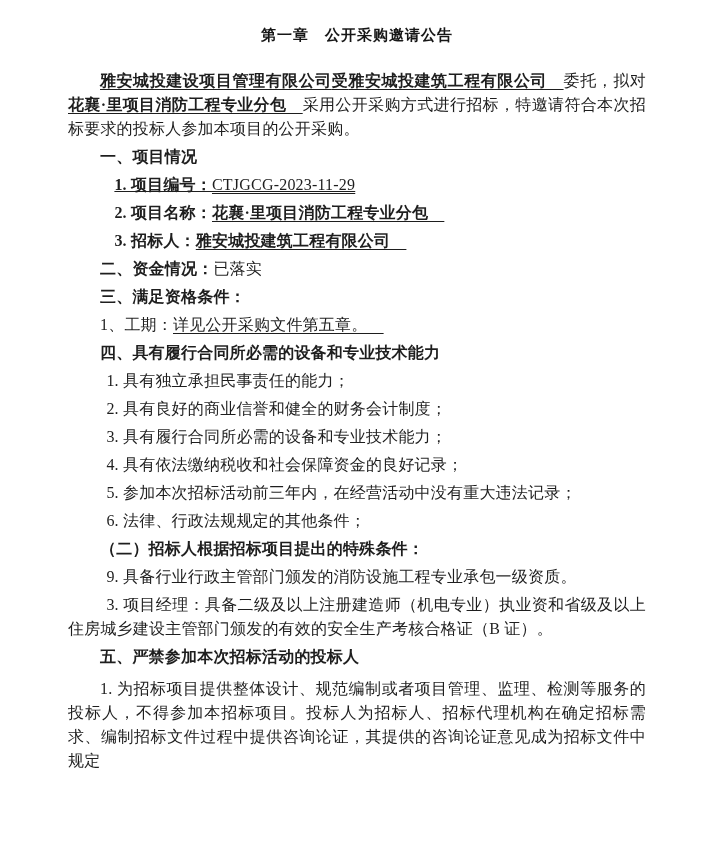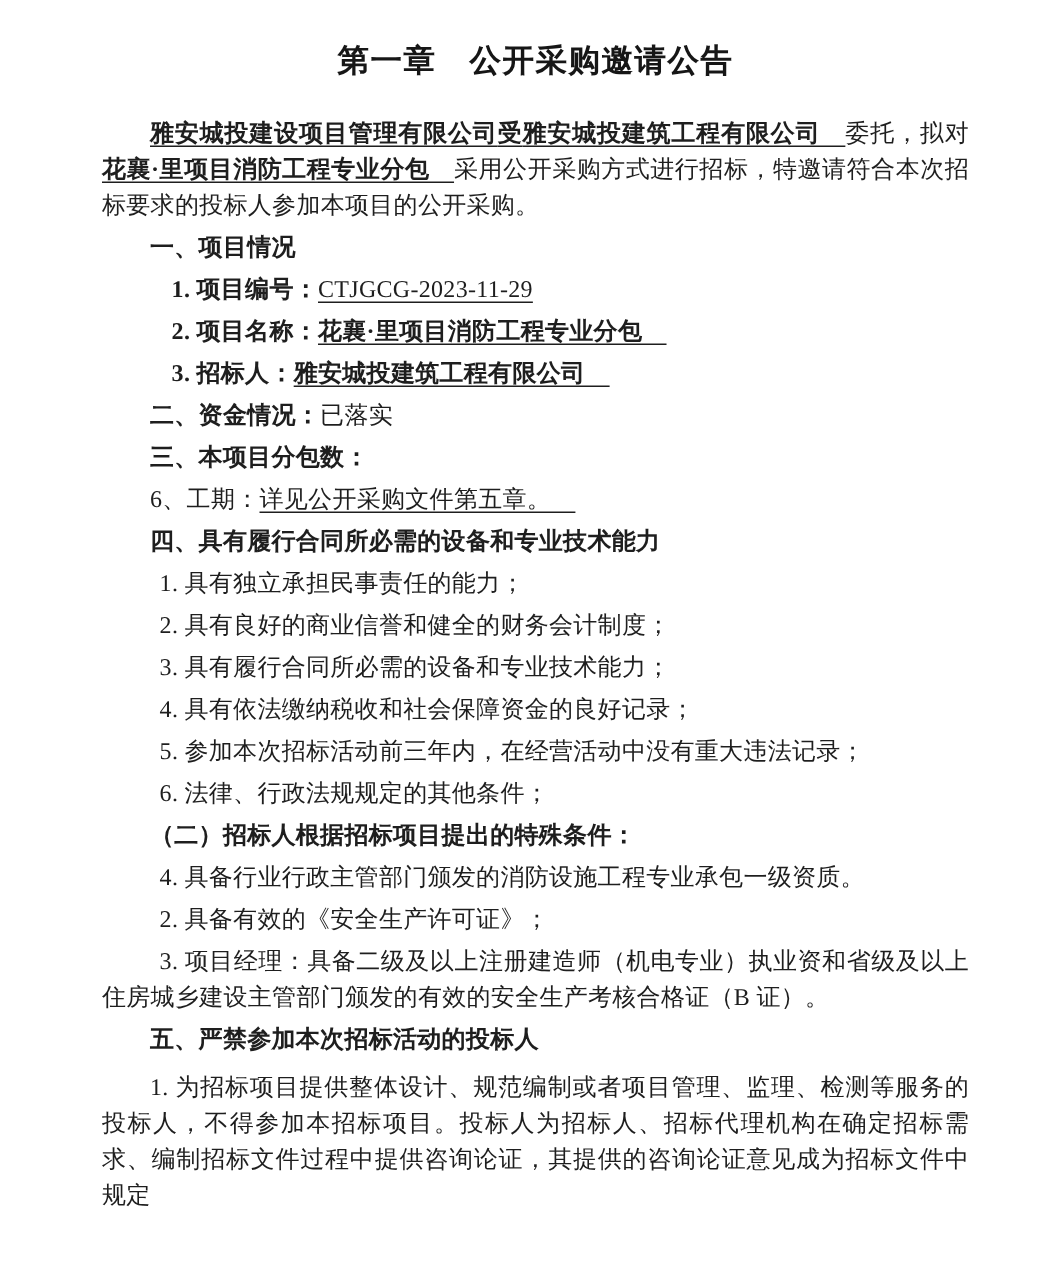--- a/index.html
+++ b/index.html
@@ -2,52 +2,51 @@
 <html lang="zh"><head>
 <meta charset="utf-8">
 <style>
   html,body{margin:0;padding:0;}
   body{
     width:708px;height:855px;overflow:hidden;background:#ffffff;
     font-family:"Liberation Serif","DejaVu Serif",serif;color:#1e1e1e;
   }
   .page{box-sizing:border-box;width:708px;height:855px;padding:16px 58px 0 64px;background:#ffffff;}
   .doc-title{
-    font-size:21px;font-weight:700;text-align:center;
+    font-size:15px;font-weight:700;text-align:center;
     margin:10px 0 24px 0;letter-spacing:1px;color:#161616;
   }
   .doc-body p.line{
     margin:4px;font-size:16px;line-height:24px;letter-spacing:0.2px;
     text-align:justify;word-break:break-all;
   }
   .seg{white-space:pre-wrap;}
   .b{font-weight:700;}
   .u{text-decoration:underline;text-underline-offset:3px;text-decoration-thickness:1px;}
 </style>
 </head>
 <body>
 
 <div class="page">
   <h1 class="doc-title">第一章　公开采购邀请公告</h1>
   <div class="doc-body">
       <p class="line" style="text-indent: 2em;"><span class="seg b u">雅安城投建设项目管理有限公司</span><span class="seg b u">受</span><span class="seg b u">雅安城投建筑工程有限公司　</span><span class="seg">委托，拟对</span><span class="seg b u">花襄·里项目消防工程专业分包　</span><span class="seg">采用公开采购方式进行招标，特邀请符合本次招标要求的投标人参加本项目的公开采购。</span></p>
       <p class="line" style="text-indent: 2em;"><span class="seg b">一、项目情况</span></p>
-      <p class="line" style="text-indent: 2.9em;"><span class="seg b">1. 项目编号：</span><span class="seg u">CTJGCG-2023-11-29</span></p>
+      <p class="line" style="text-indent: 2.9em; text-decoration: underline;"><span class="seg b">1. 项目编号：</span><span class="seg u">CTJGCG-2023-11-29</span></p>
       <p class="line" style="text-indent: 2.9em;"><span class="seg b">2. 项目名称：</span><span class="seg b u">花襄·里项目消防工程专业分包　</span></p>
       <p class="line" style="text-indent: 2.9em;"><span class="seg b">3. 招标人：</span><span class="seg b u">雅安城投建筑工程有限公司　</span></p>
       <p class="line" style="text-indent: 2em;"><span class="seg b">二、资金情况：</span><span class="seg">已落实</span></p>
-      <p class="line" style="text-indent: 2em;"><span class="seg b">三、本项目分包数：</span></p>
-      <p class="line" style="text-indent: 2em;"><span class="seg">6、工期：</span><span class="seg u">详见公开采购文件第五章。　</span></p>
+      <p class="line" style="text-indent: 2em;"><span class="seg b">三、满足资格条件：</span></p>
+      <p class="line" style="text-indent: 2em;"><span class="seg">1、工期：</span><span class="seg u">详见公开采购文件第五章。　</span></p>
       <p class="line" style="text-indent: 2em;"><span class="seg b">四、具有履行合同所必需的设备和专业技术能力</span></p>
       <p class="line" style="text-indent: 2.4em;"><span class="seg">1. 具有独立承担民事责任的能力；</span></p>
       <p class="line" style="text-indent: 2.4em;"><span class="seg">2. 具有良好的商业信誉和健全的财务会计制度；</span></p>
       <p class="line" style="text-indent: 2.4em;"><span class="seg">3. 具有履行合同所必需的设备和专业技术能力；</span></p>
       <p class="line" style="text-indent: 2.4em;"><span class="seg">4. 具有依法缴纳税收和社会保障资金的良好记录；</span></p>
       <p class="line" style="text-indent: 2.4em;"><span class="seg">5. 参加本次招标活动前三年内，在经营活动中没有重大违法记录；</span></p>
       <p class="line" style="text-indent: 2.4em;"><span class="seg">6. 法律、行政法规规定的其他条件；</span></p>
       <p class="line" style="text-indent: 2em;"><span class="seg b">（二）招标人根据招标项目提出的特殊条件：</span></p>
-      <p class="line" style="text-indent: 2.4em;"><span class="seg">4. 具备行业行政主管部门颁发的消防设施工程专业承包一级资质。</span></p>
-      <p class="line" style="text-indent: 2.4em;"><span class="seg">2. 具备有效的《安全生产许可证》；</span></p>
+      <p class="line" style="text-indent: 2.4em;"><span class="seg">9. 具备行业行政主管部门颁发的消防设施工程专业承包一级资质。</span></p>
       <p class="line" style="text-indent: 2.4em;"><span class="seg">3. 项目经理：具备二级及以上注册建造师（机电专业）执业资和省级及以上住房城乡建设主管部门颁发的有效的安全生产考核合格证（B 证）。</span></p>
       <p class="line" style="text-indent: 2em;"><span class="seg b">五、严禁参加本次招标活动的投标人</span></p>
       <p class="line" style="text-indent: 2em; margin-top: 8px;"><span class="seg">1. 为招标项目提供整体设计、规范编制或者项目管理、监理、检测等服务的投标人，不得参加本招标项目。投标人为招标人、招标代理机构在确定招标需求、编制招标文件过程中提供咨询论证，其提供的咨询论证意见成为招标文件中规定</span></p>
     </div>
 </div>
 
 </body></html>

